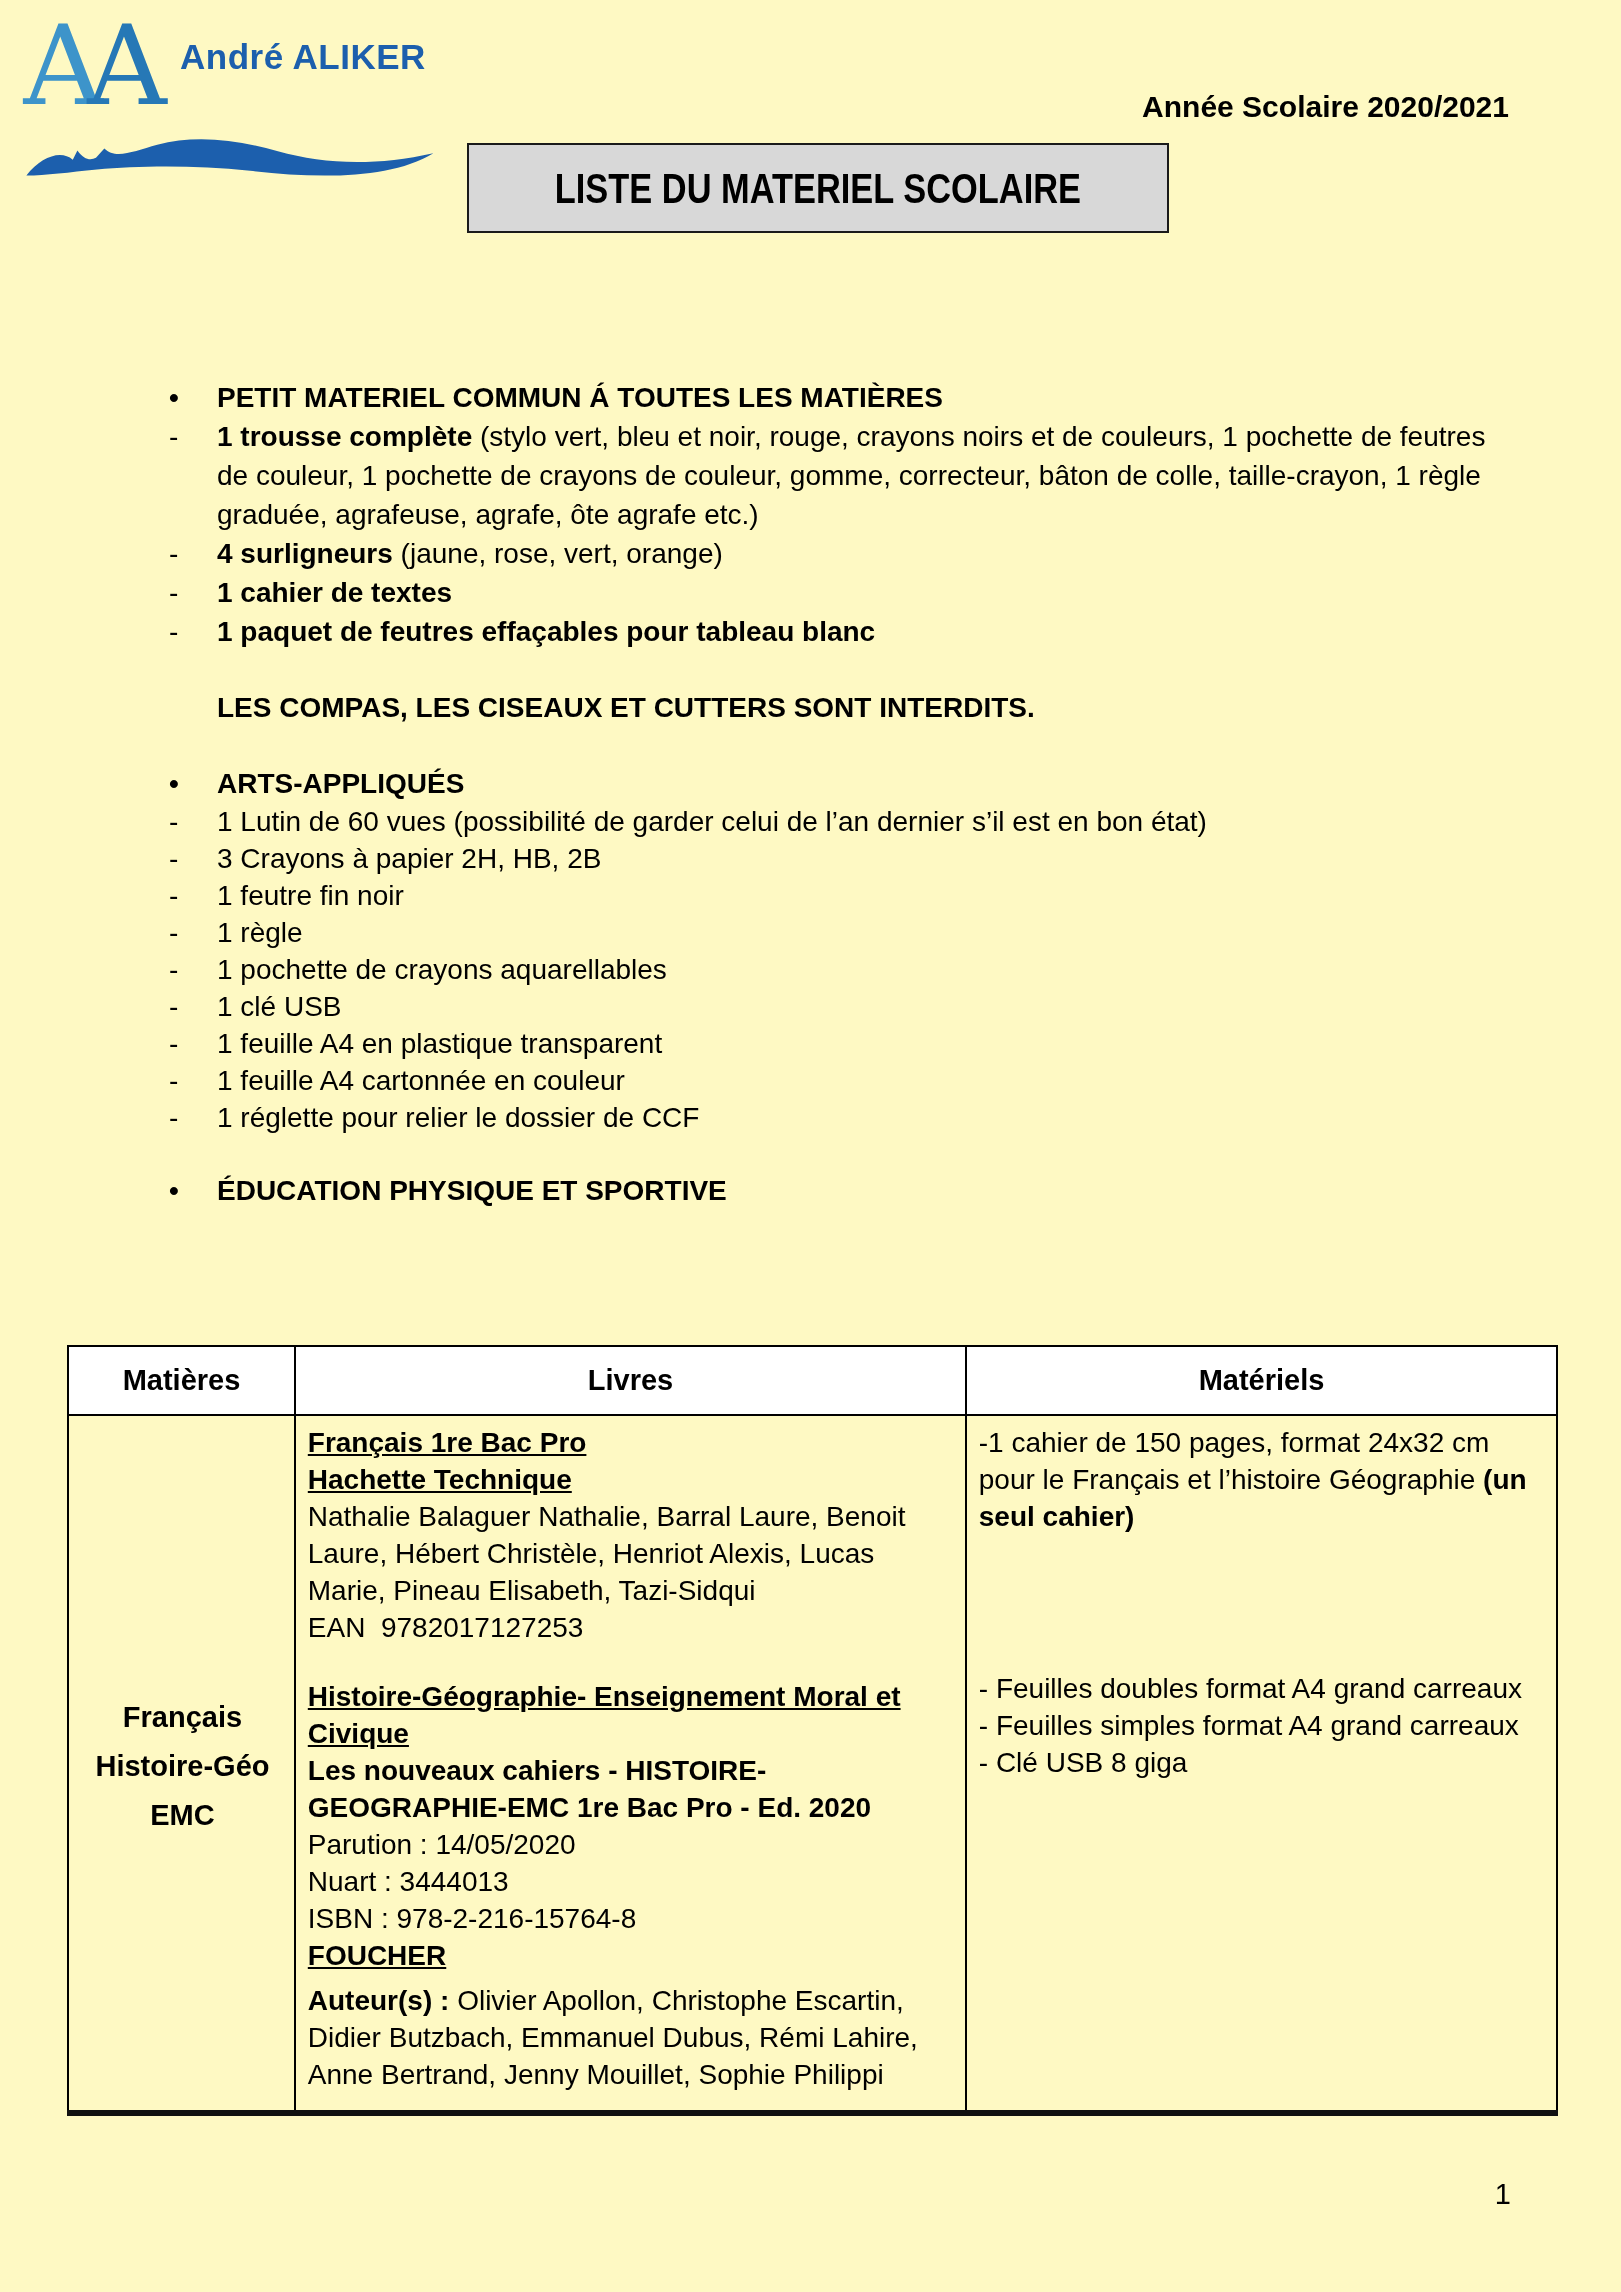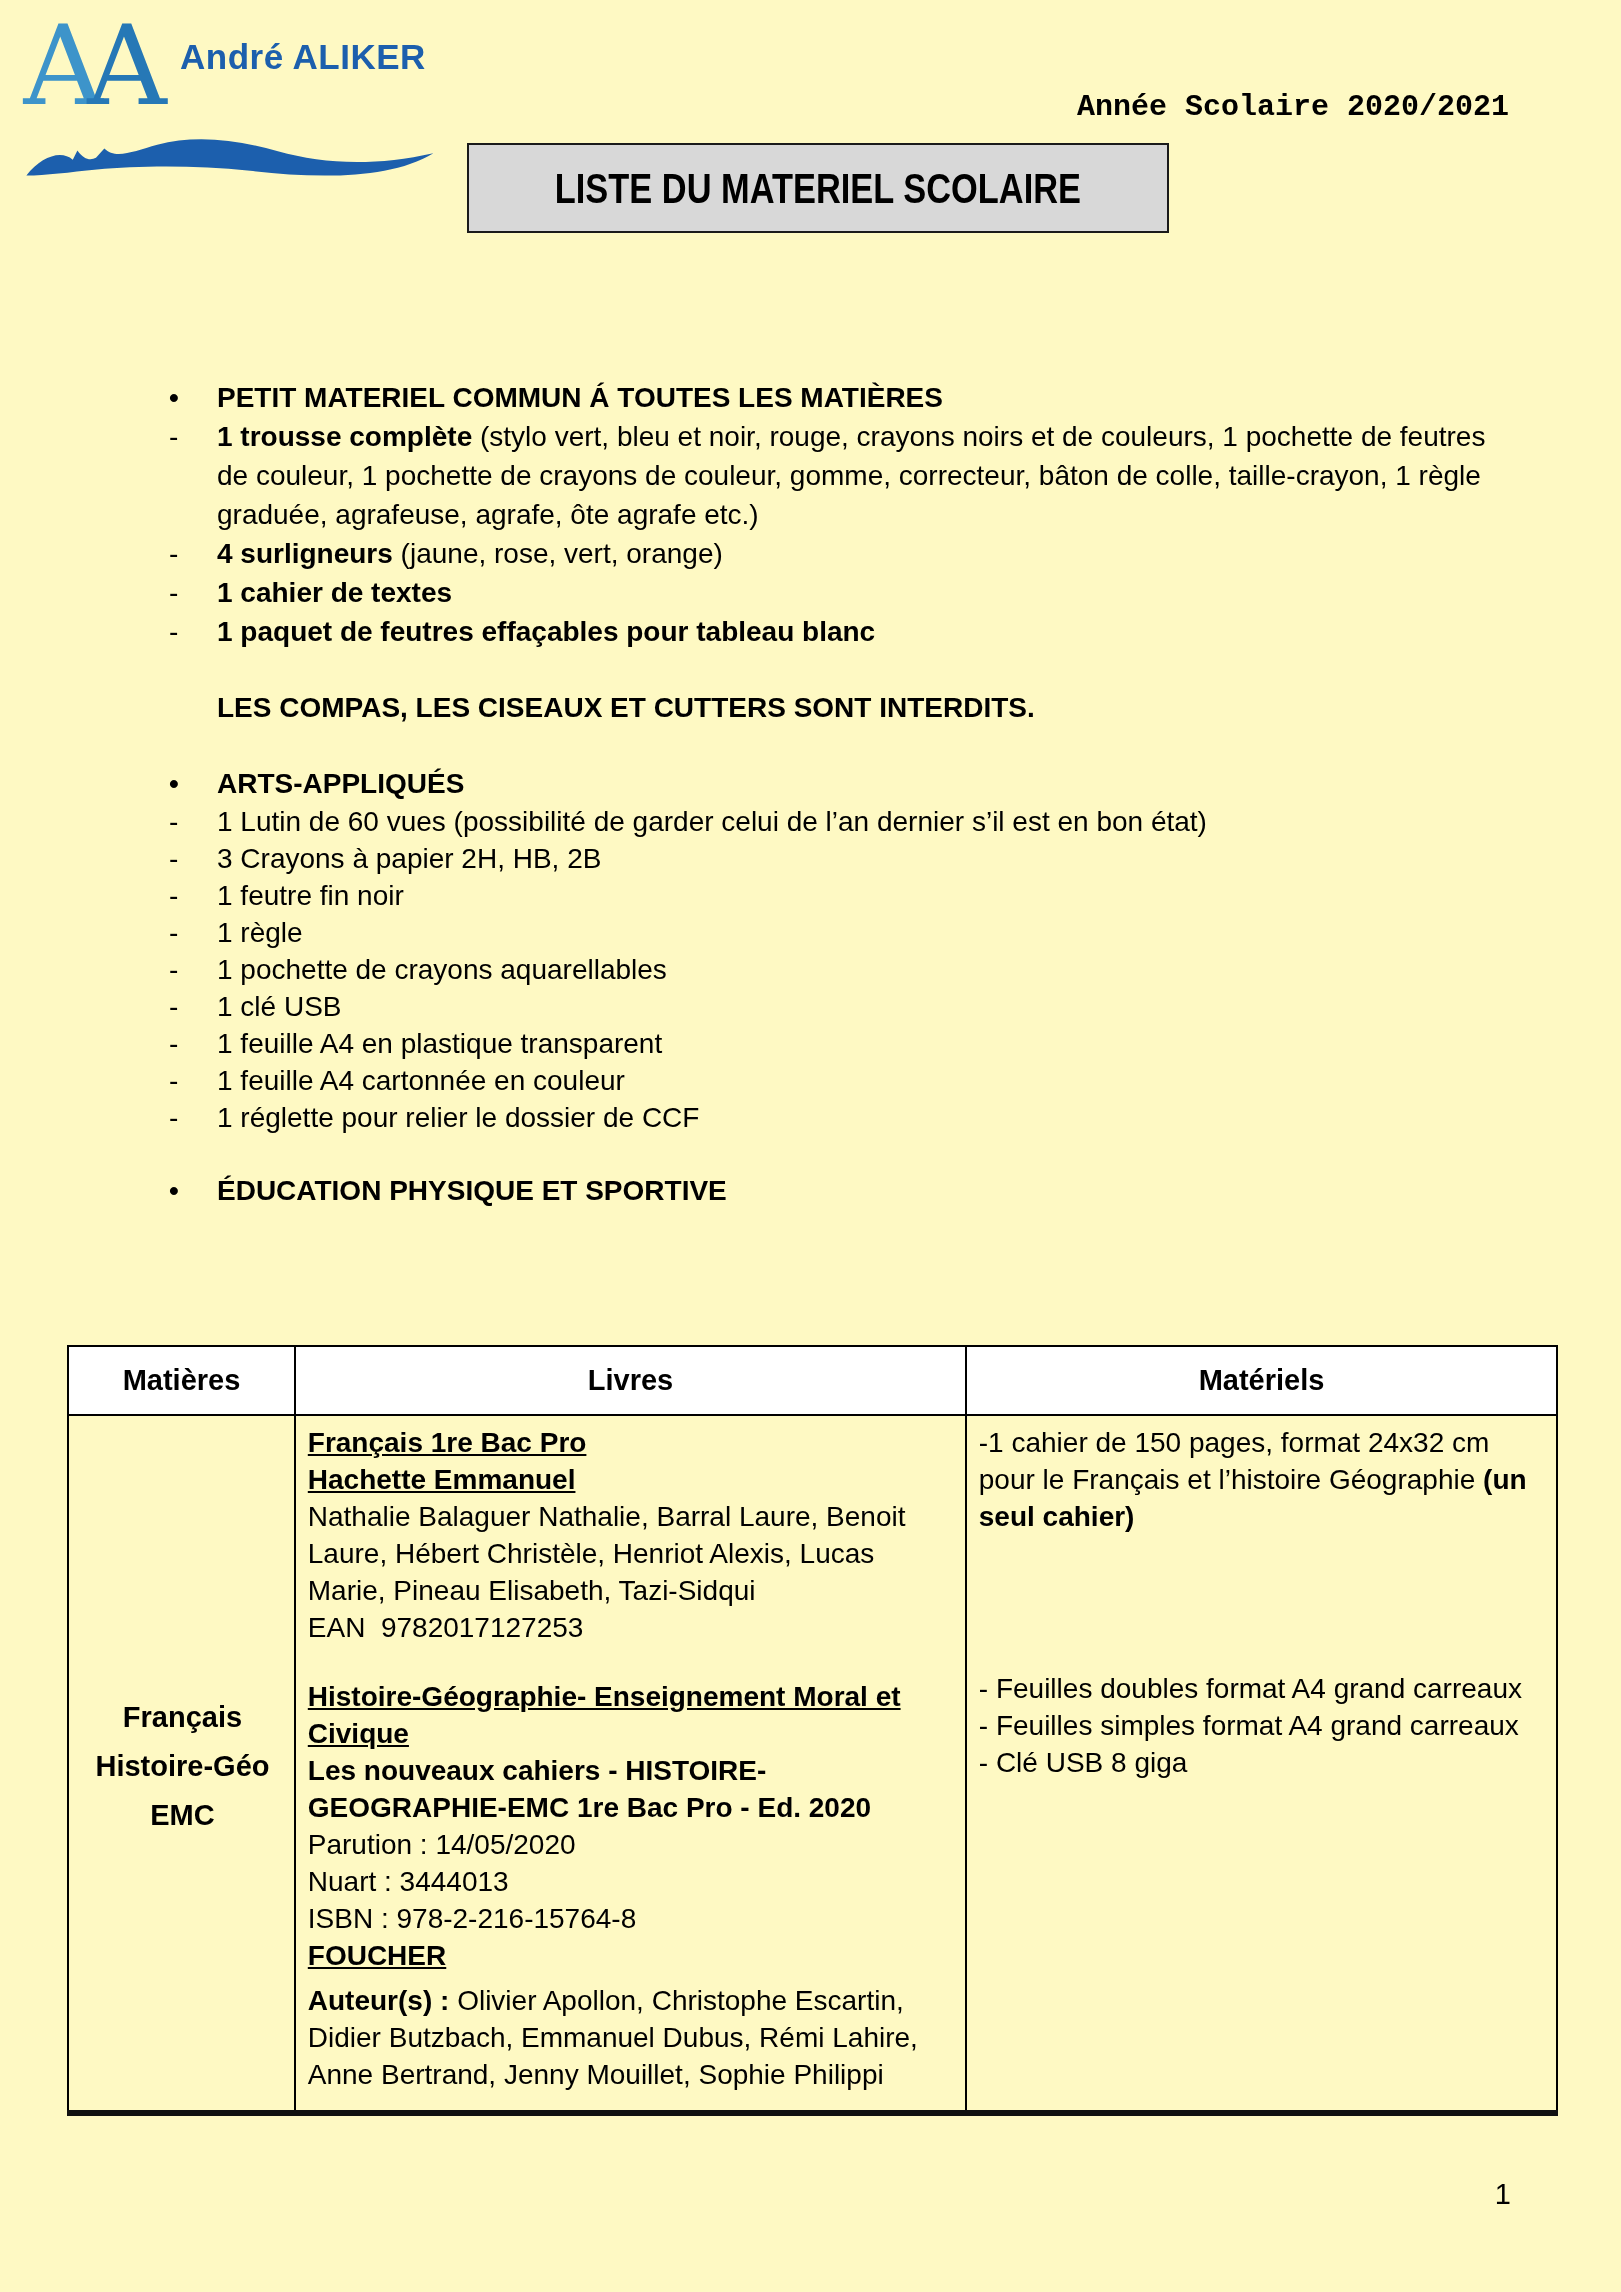--- a/index.html
+++ b/index.html
@@ -22,21 +22,21 @@
   }
   .mono-a1 { color:#3d94ca; }
   .mono-a2 { color:#2678b6; }
   .logo-text { margin-left:29px; padding-top:23.5px; }
   .logo-line1 { font-size:35px; color:#2274b6; line-height:1.0; }
   .logo-line2 { font-size:35px; font-weight:bold; color:#1c5fad; line-height:1.15; letter-spacing:0.5px; }
   .logo-wave { margin-top:2px; margin-left:3.9px; }
   
   .year {
     position:absolute; top:90px; right:112px;
-    font-size:30px; font-weight:bold;font-family:Liberation Mono, monospace;
+    font-size:30px; font-weight:bold;
   }
   .title-box {
     position:absolute; left:467px; top:143px; width:698px; height:86px;
     background:#d8d8d8; border:2.9px solid #1a1a1a;
     display:flex; align-items:center; justify-content:center;
   }
   .title-box-text {
     display:inline-block; transform:scaleX(0.8);
     font-size:43px; font-weight:bold; letter-spacing:0px; white-space:nowrap;
   }
@@ -203,21 +203,21 @@
     <tbody>
       <tr class="body-row">
         <td class="col-mat">
           <div class="mat-line">Français</div>
           <div class="mat-line">Histoire-Géo</div>
           <div class="mat-line">EMC</div>
         </td>
         <td class="col-livres">
           <div class="book1">
             <div class="bt u">Français 1re Bac Pro</div>
-            <div class="bt u">Hachette Emmanuel</div>
+            <div class="bt u">Hachette Technique</div>
             <div>Nathalie Balaguer Nathalie, Barral Laure, Benoit Laure, Hébert Christèle, Henriot Alexis, Lucas Marie, Pineau Elisabeth, Tazi-Sidqui</div>
             <div class="ean">EAN  9782017127253</div>
           </div>
           <div class="book2">
             <div class="bt u">Histoire-Géographie- Enseignement Moral et Civique</div>
             <div class="bt">Les nouveaux cahiers - HISTOIRE-GEOGRAPHIE-EMC 1re Bac Pro - Ed. 2020</div>
             <div>Parution : 14/05/2020</div>
             <div>Nuart : 3444013</div>
             <div>ISBN : 978-2-216-15764-8</div>
             <div class="bt u">FOUCHER</div>

